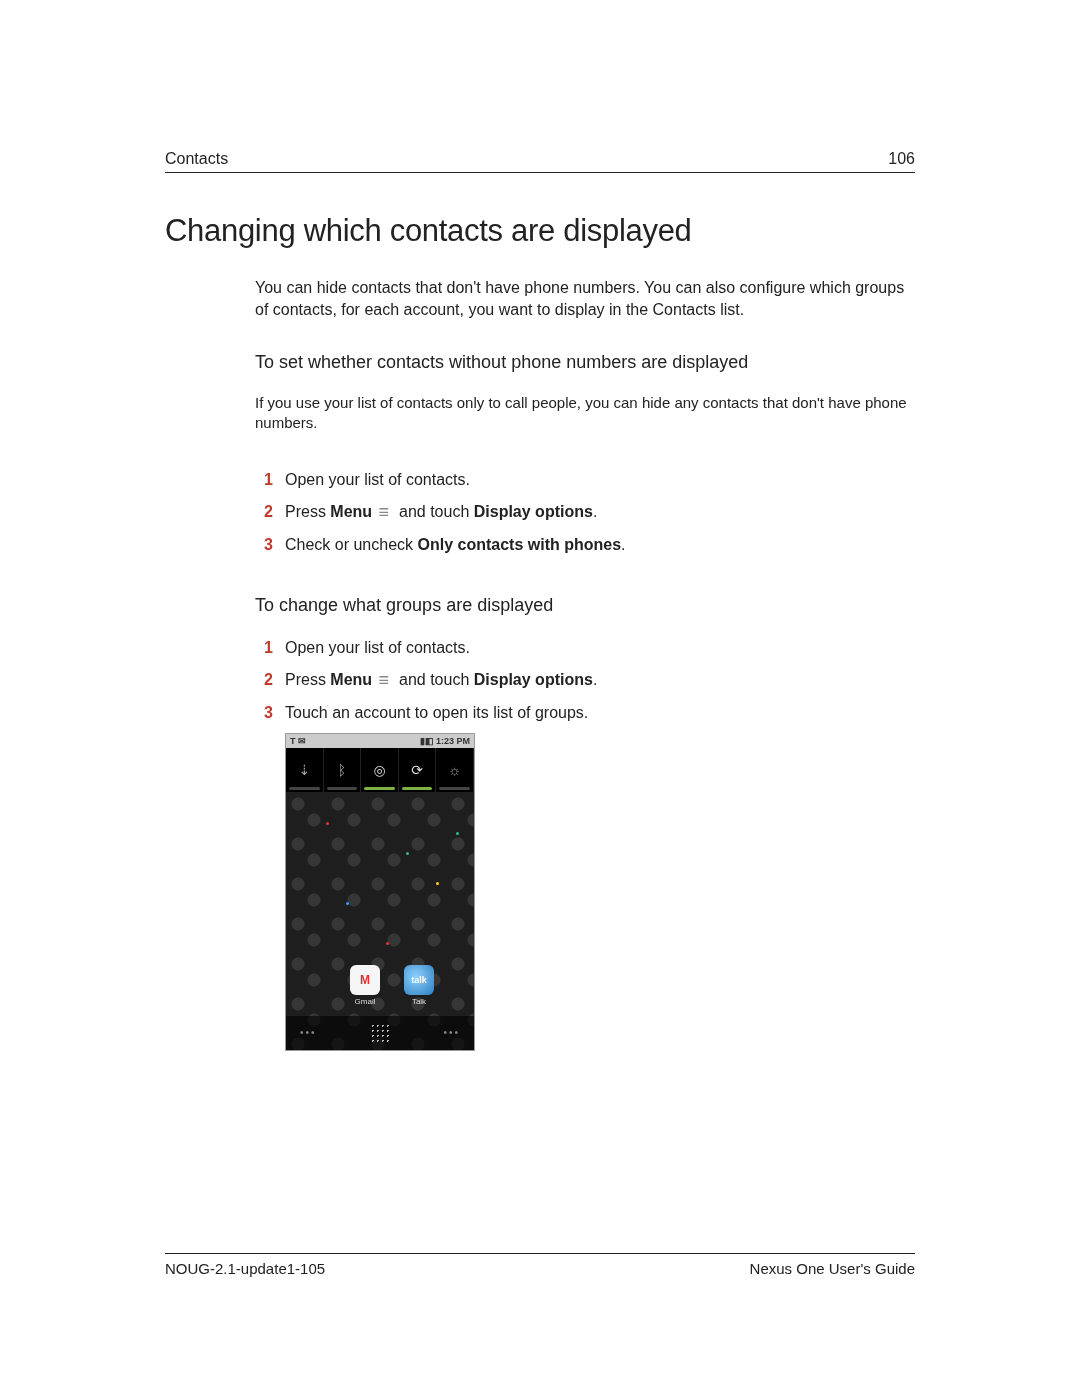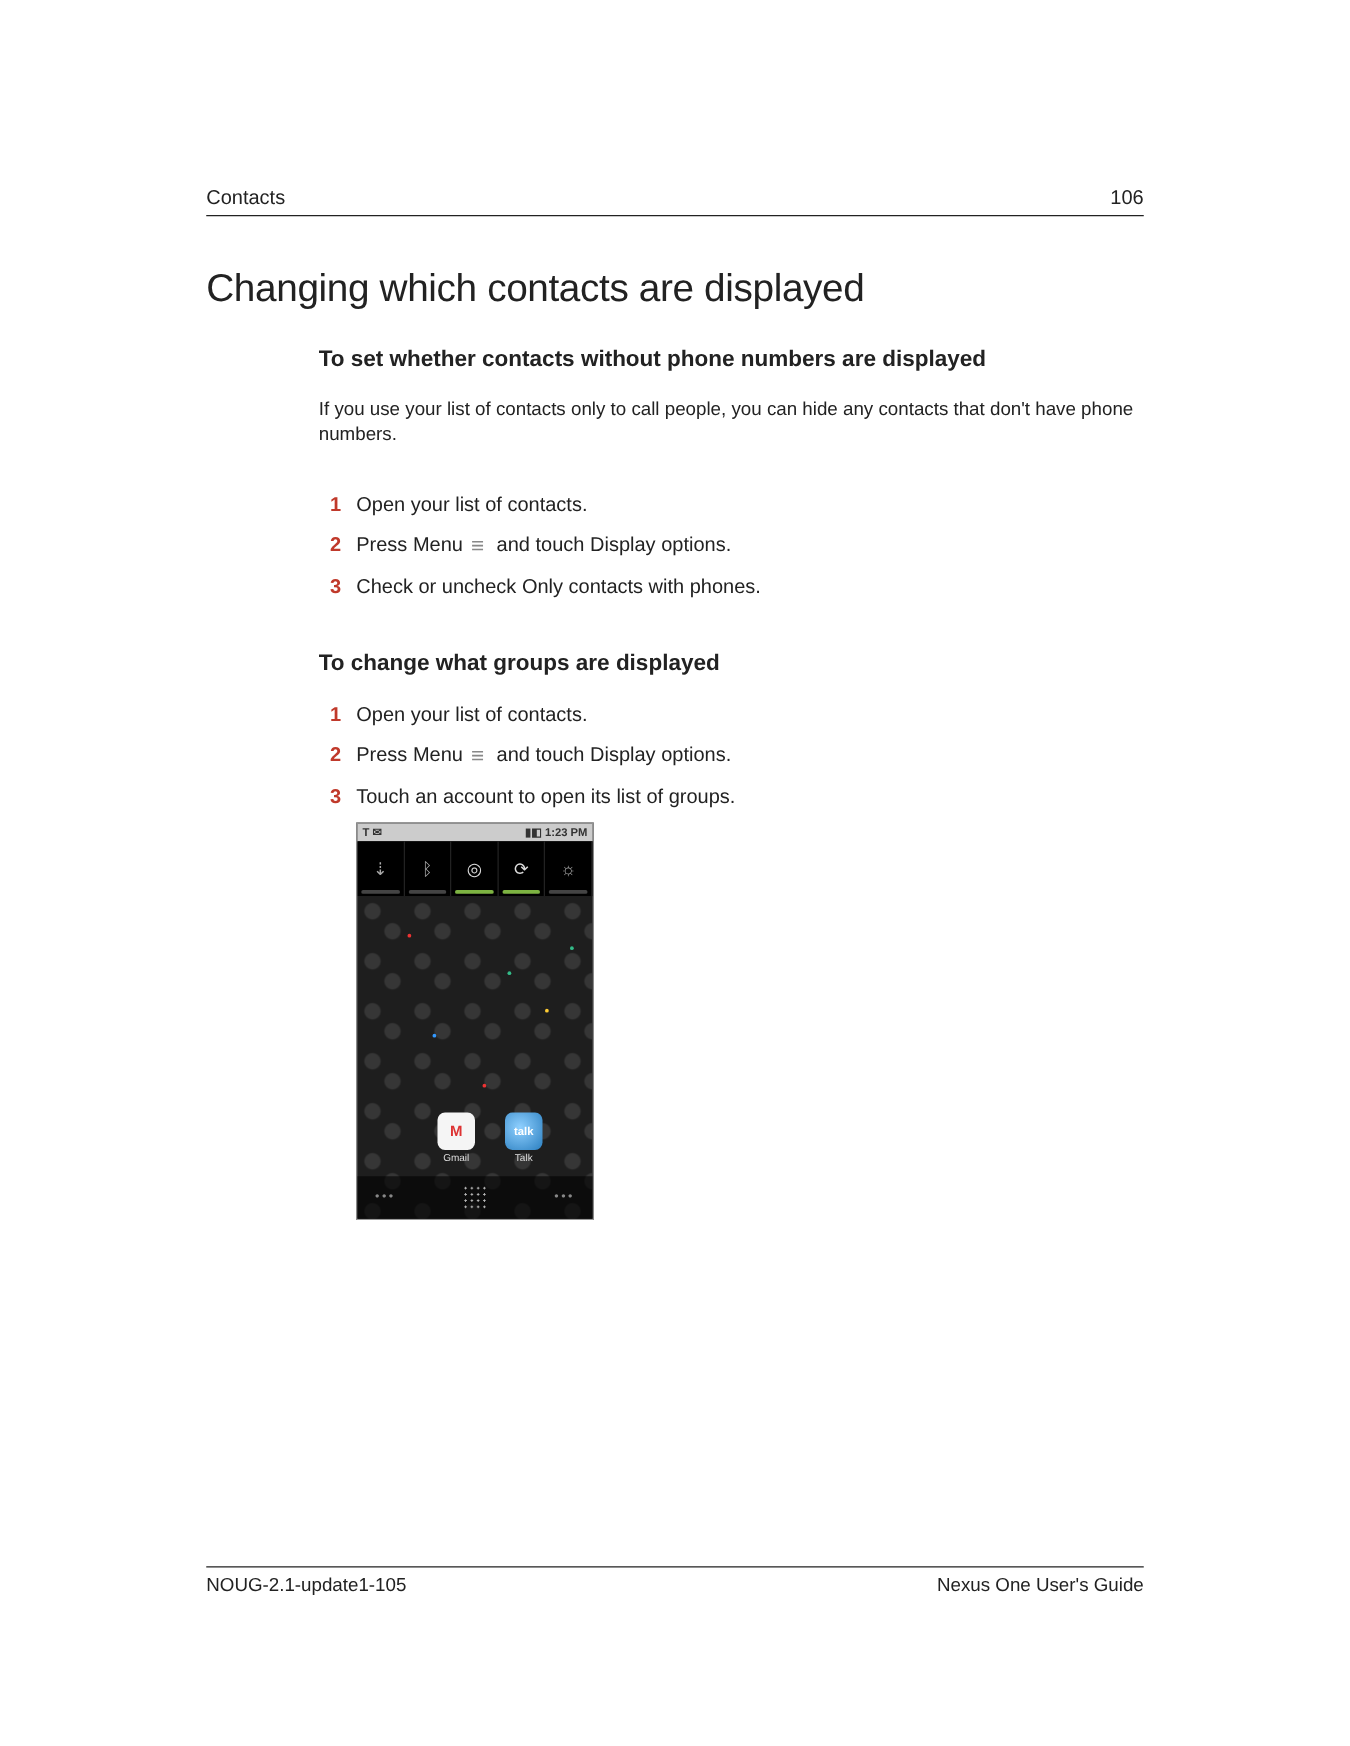--- a/index.html
+++ b/index.html
@@ -41,21 +41,21 @@
     margin-left: 90px;
     width: 660px;
   }
   .intro {
     font-size: 16px;
     line-height: 1.35;
     margin-bottom: 32px;
   }
   h2.subhead {
     font-size: 18px;
-    font-weight: 700;
+    font-weight: 400;
     margin: 0 0 20px 0;
   }
   .sub-intro {
     font-size: 15px;
     line-height: 1.35;
     margin-bottom: 34px;
   }
   .step {
     display: flex;
     font-size: 16px;
@@ -66,21 +66,21 @@
     width: 18px;
     color: #c0392b;
     font-weight: 700;
     flex: 0 0 18px;
     text-align: right;
     margin-right: 12px;
   }
   .step .txt {
     flex: 1;
   }
-  .step .txt strong { font-weight: 400; margin-top: 28px; }
+  .step .txt strong { font-weight: 700; margin-top: 28px; }
   .menu-icon {
     display: inline-block;
     width: 14px;
     vertical-align: -1px;
     margin: 0 2px;
     color: #888;
     font-style: normal;
   }
   .menu-icon::before {
     content: "≡";
@@ -219,20 +219,21 @@
 
     <div class="header-row">
       <span>Contacts</span>
       <span>106</span>
     </div>
 
     <h1 class="title">Changing which contacts are displayed</h1>
 
     <div class="body-block">
 
+      <p class="intro">You can hide contacts that don't have phone numbers. You can also configure which groups of contacts, for each account, you want to display in the Contacts list.</p>
 
       <h2 class="subhead">To set whether contacts without phone numbers are displayed</h2>
       <p class="sub-intro">If you use your list of contacts only to call people, you can hide any contacts that don't have phone numbers.</p>
 
       <div class="step">
         <span class="num">1</span>
         <span class="txt">Open your list of contacts.</span>
       </div>
       <div class="step">
         <span class="num">2</span>

